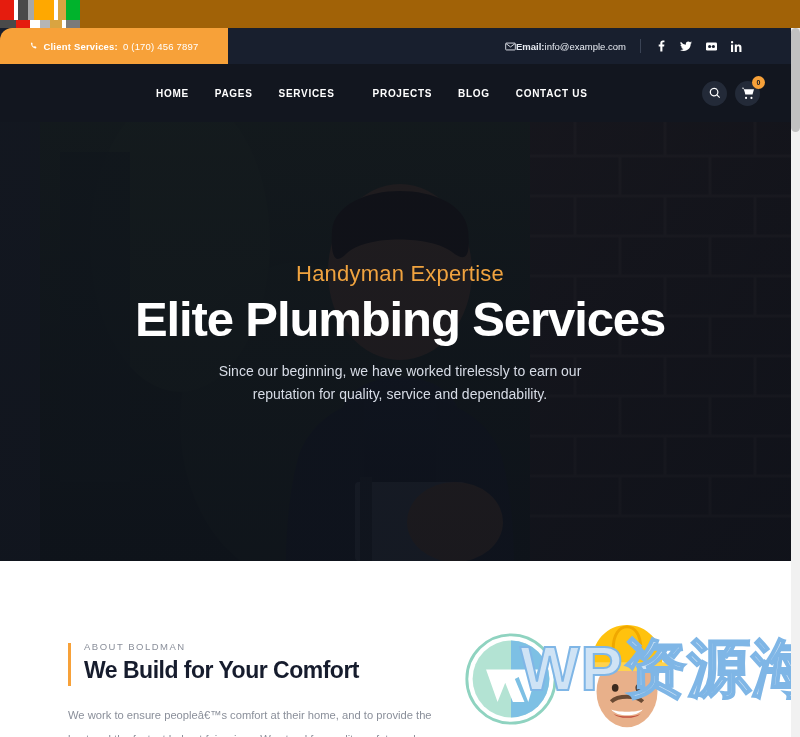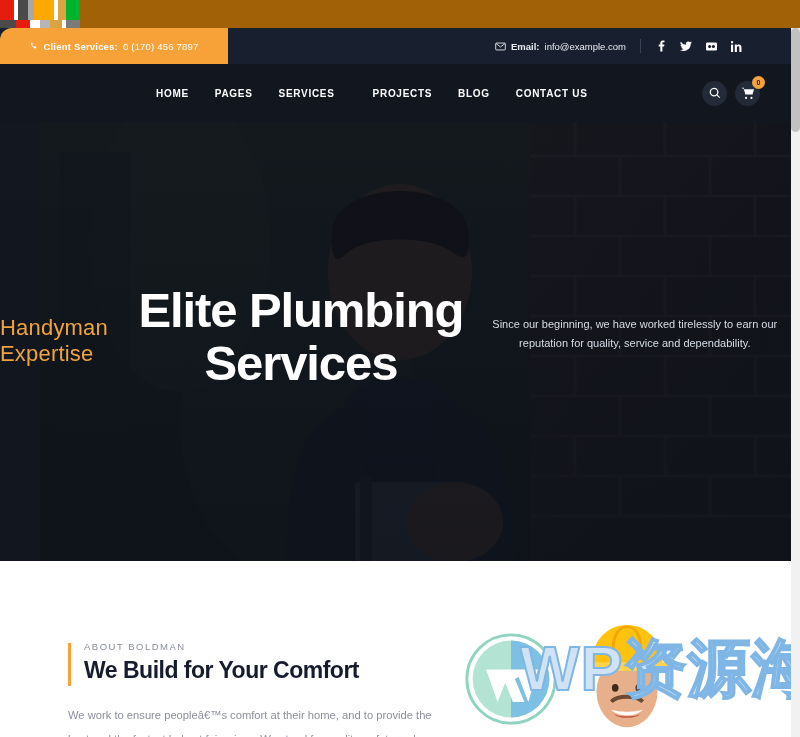--- a/index.html
+++ b/index.html
@@ -27,21 +27,21 @@
     display:flex; align-items:center; justify-content:center; gap:5px;
     color:#fff; font-size:9.5px; letter-spacing:.2px;
   }
   .topbar-left .lbl { font-weight:bold; }
   .topbar-left .num { font-weight:normal; }
   .topbar-right {
     flex:1; display:flex; align-items:center; justify-content:flex-end;
     padding-right:58px; gap:0px; color:#e8ecf3; font-size:9.5px;
     border-top-right-radius:12px;
   }
-  .email-wrap { display:flex; align-items:center; gap:5px; }
+  .email-wrap { display:flex; align-items:center; }
   .email-wrap .lbl { font-weight:bold; }
   .divider-v { width:1px; height:14px; background:#3a4355; margin:0 14px; }
   .socials { display:flex; align-items:center; gap:13px; font-size:10px; color:#fff; }
   .socials .ic { display:inline-flex; width:12px; height:12px; align-items:center; justify-content:center; }
 
   
   .navbar {
     position:relative; height:58px; background:#12161f;
     display:flex; align-items:center; padding:0 40px;
   }
@@ -67,30 +67,30 @@
     background:#f7a139; color:#12161f; font-size:7px; font-weight:bold;
     display:flex; align-items:center; justify-content:center;
   }
 
   
   .hero { position:relative; height:439px; overflow:hidden; background:#10141c; }
   .hero-photo { position:absolute; inset:0; }
   .hero-overlay { position:absolute; inset:0; background:linear-gradient(180deg, rgba(13,17,26,.80), rgba(13,17,26,.86)); }
   .hero-content {
     position:relative; z-index:5; height:100%;
-    display:flex; align-items:center; justify-content:center;
+    display:flex; flex-direction:column; align-items:center; justify-content:center;
     padding-top:4px;
   }
   .eyebrow { color:#f0a33f; font-size:22px; letter-spacing:.2px; margin-bottom:6px; }
   .hero-title {
     color:#fff; font-size:49px; font-weight:bold; letter-spacing:-1.1px; line-height:1.08;
     margin-bottom:14px; text-align:center;
   }
   .hero-sub {
-    color:#d7dce6; font-size:11px; line-height:1.65; text-align:center; max-width:380px; margin-bottom:20px;
+    color:#d7dce6; font-size:14px; line-height:1.65; text-align:center; max-width:380px; margin-bottom:20px;
   }
   .hero-btns { display:flex; gap:17px; }
   .btn {
     height:34px; display:flex; align-items:center; justify-content:center;
     font-size:9.5px; font-weight:bold; letter-spacing:.8px; text-transform:uppercase; cursor:pointer;
   }
   .btn-primary { background:#f7a139; color:#fff; width:105px; }
   .btn-outline { background:transparent; color:#fff; border:2px solid #fff; width:124px; }
 
   

